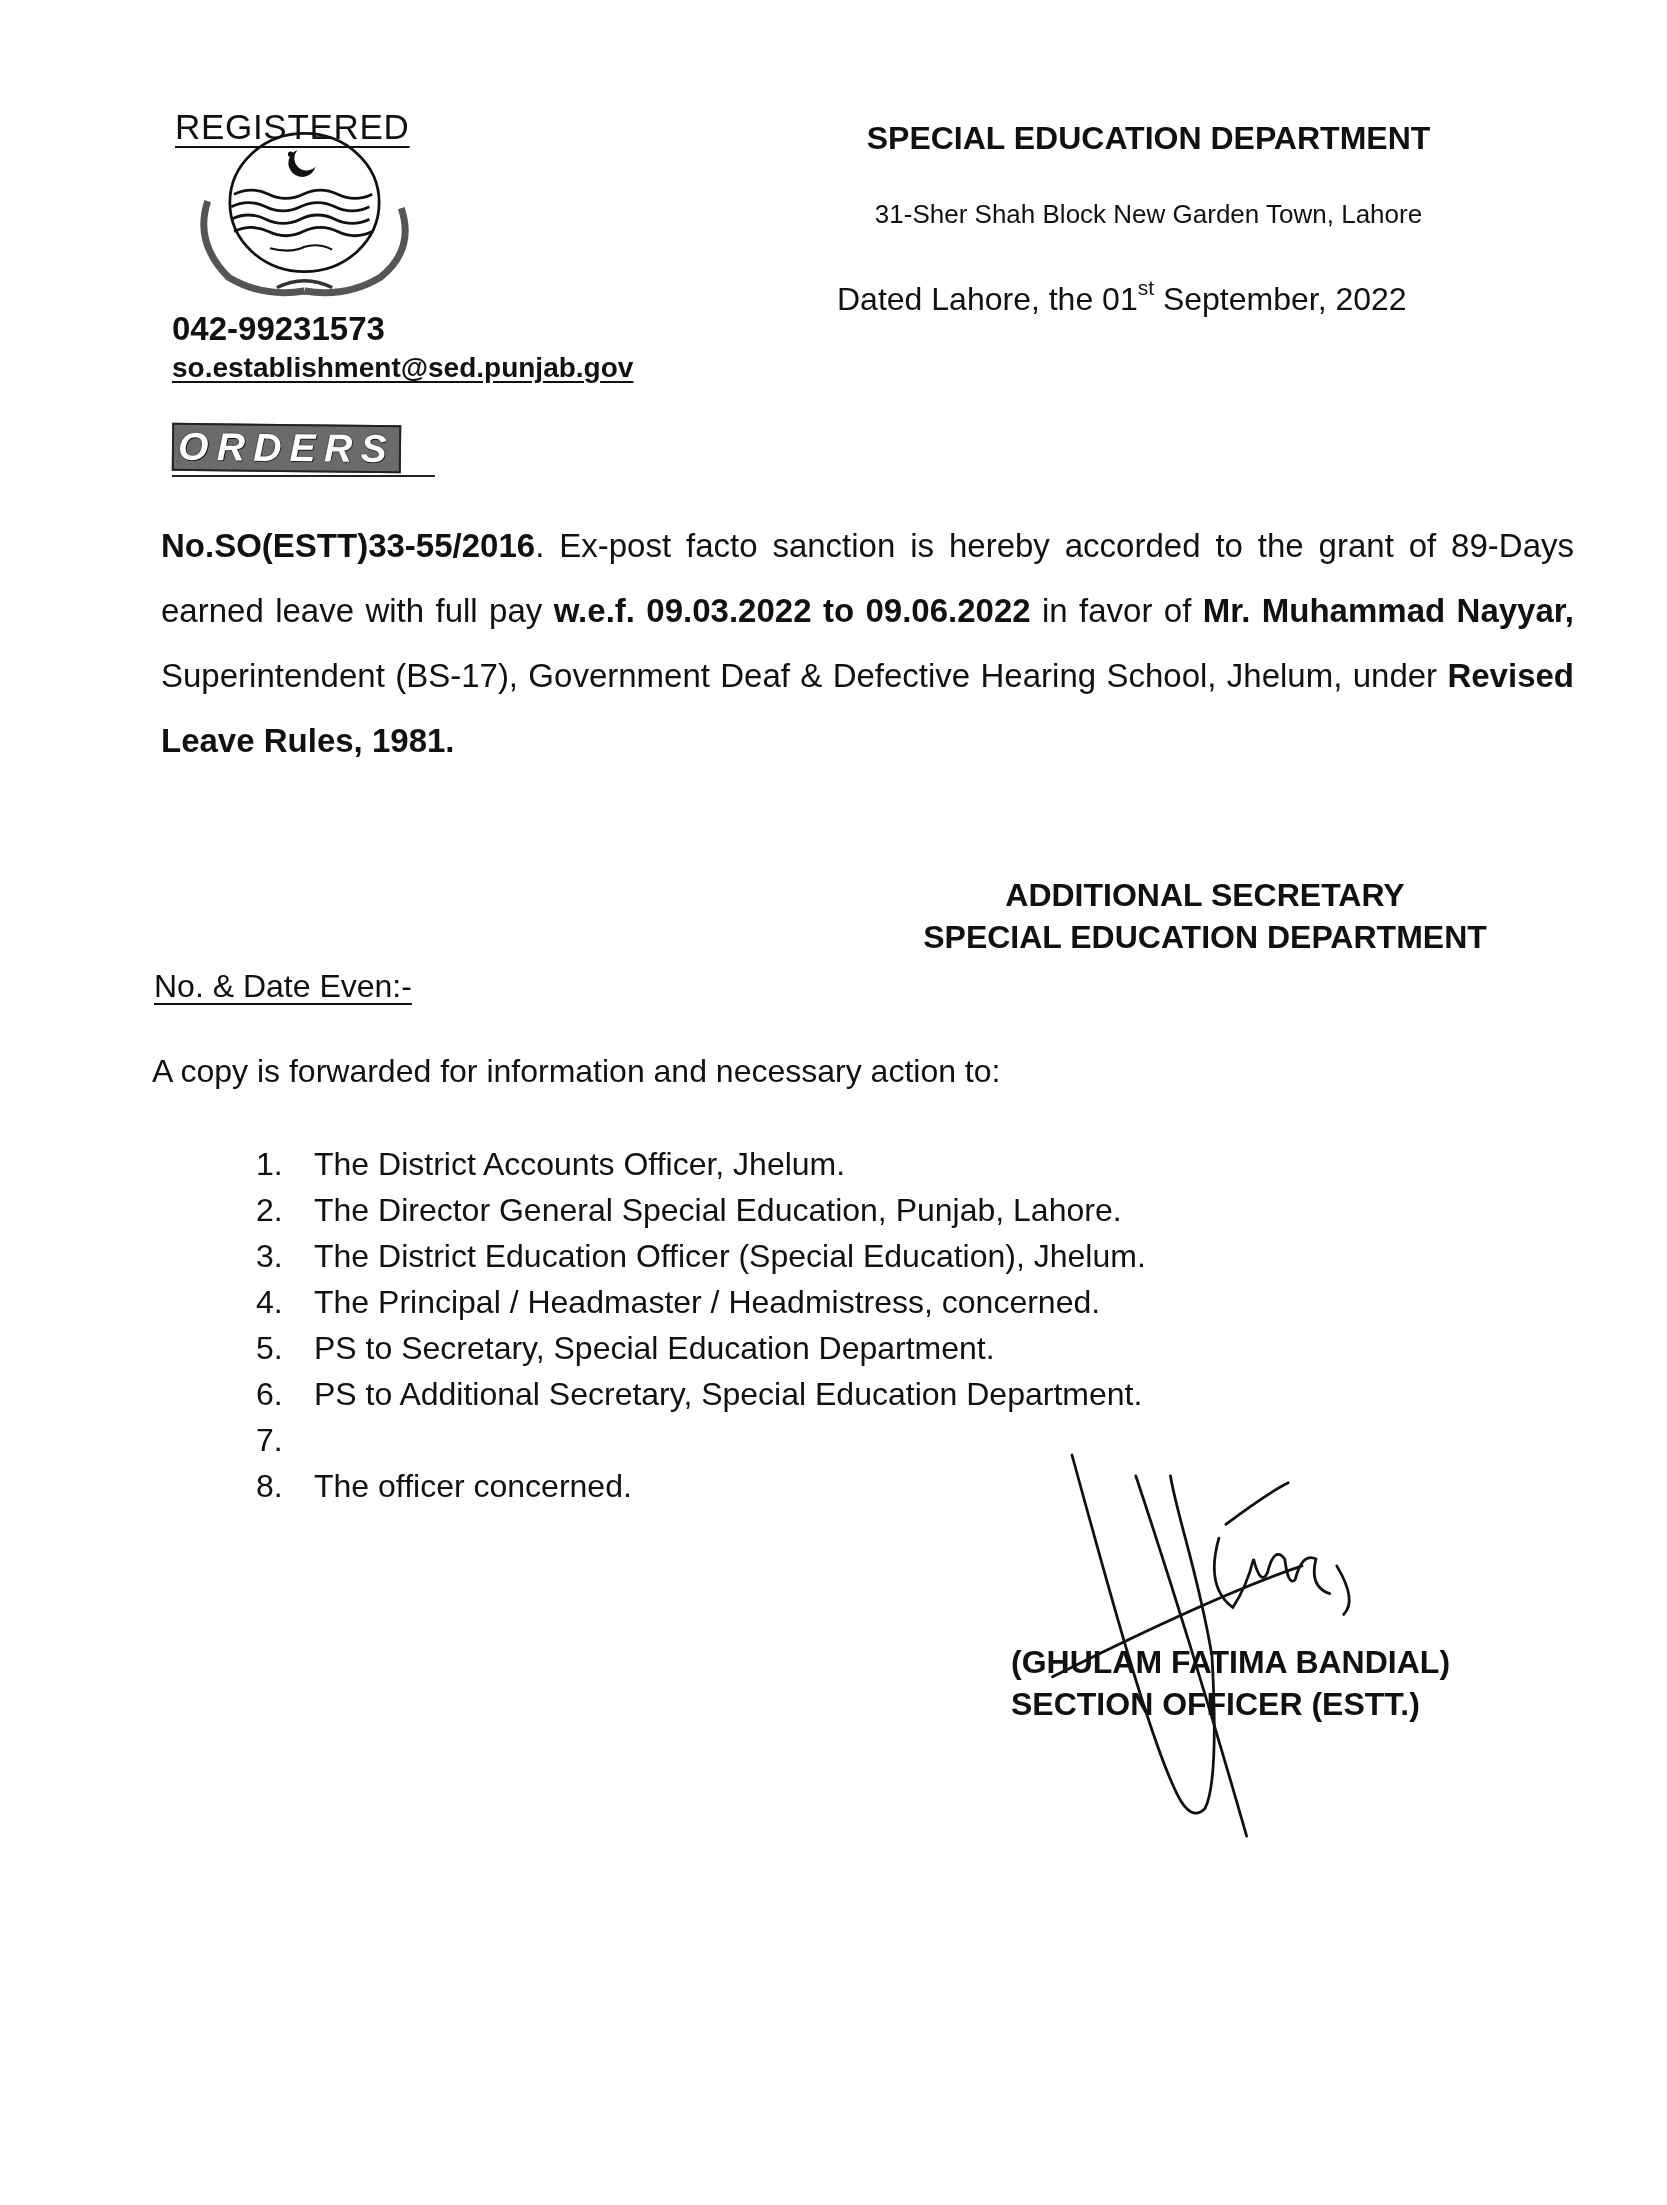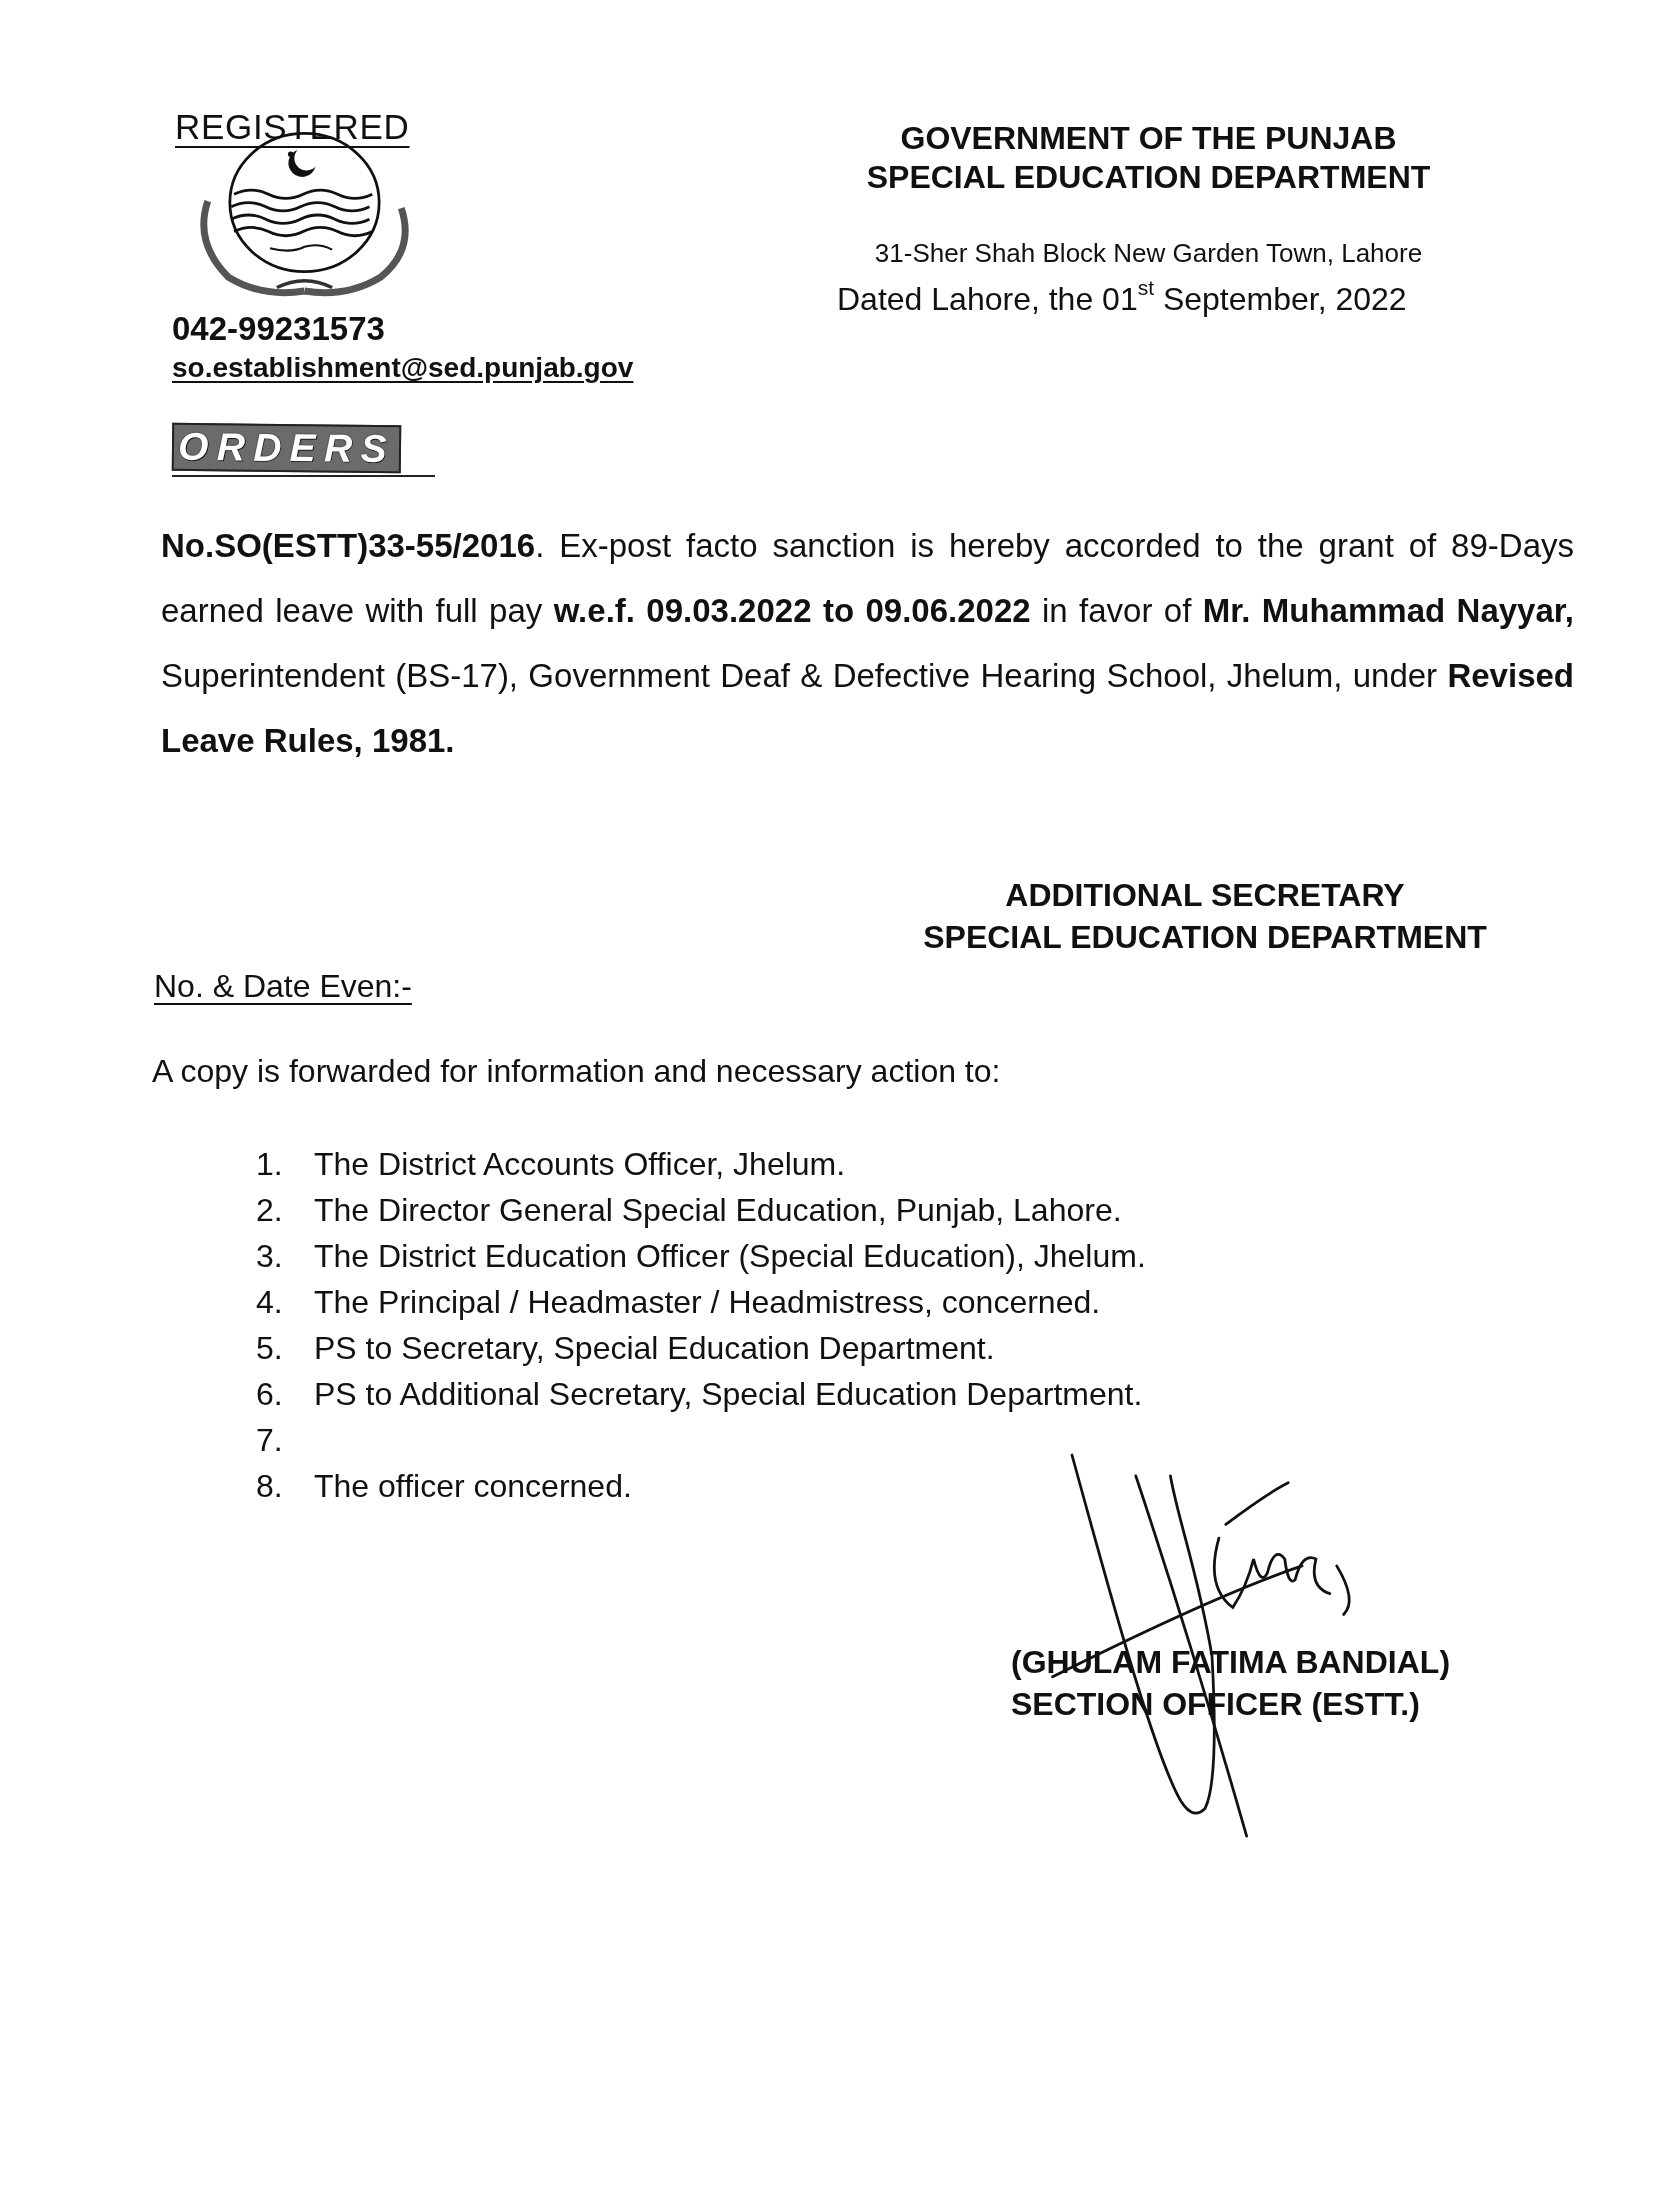--- a/index.html
+++ b/index.html
@@ -69,21 +69,20 @@
   <path d="M120 178 q30 8 50 -2 q20 -6 40 4" fill="none" stroke="#111" stroke-width="3"></path>
   <path d="M30 110 q-20 60 30 110 q50 30 110 20" fill="none" stroke="#555" stroke-width="10"></path>
   <path d="M310 120 q20 60 -30 100 q-50 30 -110 20" fill="none" stroke="#555" stroke-width="10"></path>
   <path d="M130 235 q40 -20 80 0" fill="none" stroke="#333" stroke-width="5"></path>
 </svg>
 
 <div class="abs phone">042-99231573</div>
 <div class="abs email">so.establishment@sed.punjab.gov</div>
 
 <div class="abs gov-block">
-  <div class="gov-line1">GOVERNMENT OF THE PUNJAB</div>
   <div class="gov-line2">SPECIAL EDUCATION DEPARTMENT</div>
   <div class="gov-line3">31-Sher Shah Block New Garden Town, Lahore</div>
 </div>
 
 <div class="abs dated"><span>Dated Lahore, the 01</span><sup>st</sup><span> September, 2022</span></div>
 
 <div class="abs orders-box">ORDERS</div>
 <div class="abs orders-underline"></div>
 
 <div class="abs para"><b>No.SO(ESTT)33-55/2016</b><span>. Ex-post facto sanction is hereby accorded to the grant of 89-Days earned leave with full pay </span><b>w.e.f. 09.03.2022 to 09.06.2022</b><span> in favor of </span><b>Mr. Muhammad Nayyar,</b><span> Superintendent (BS-17), Government Deaf &amp; Defective Hearing School, Jhelum, under </span><b>Revised Leave Rules, 1981.</b></div>

